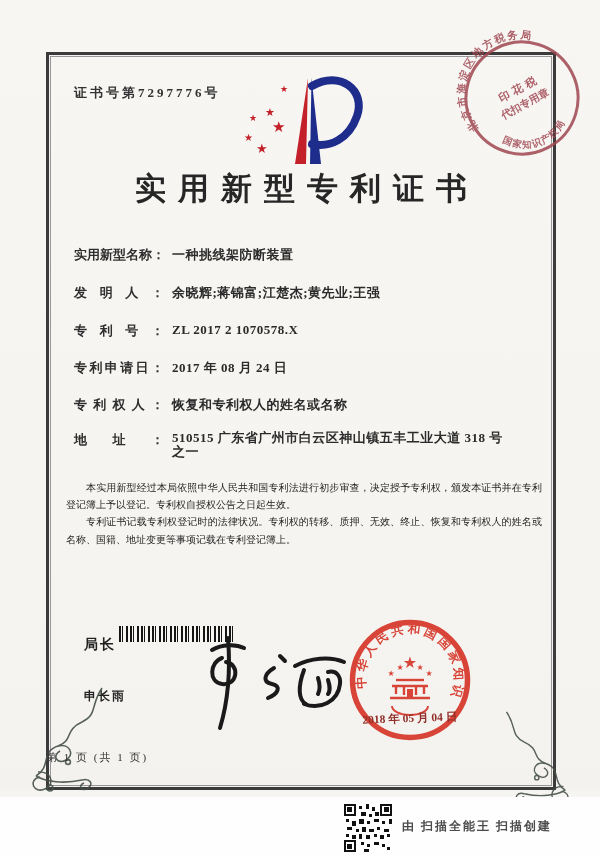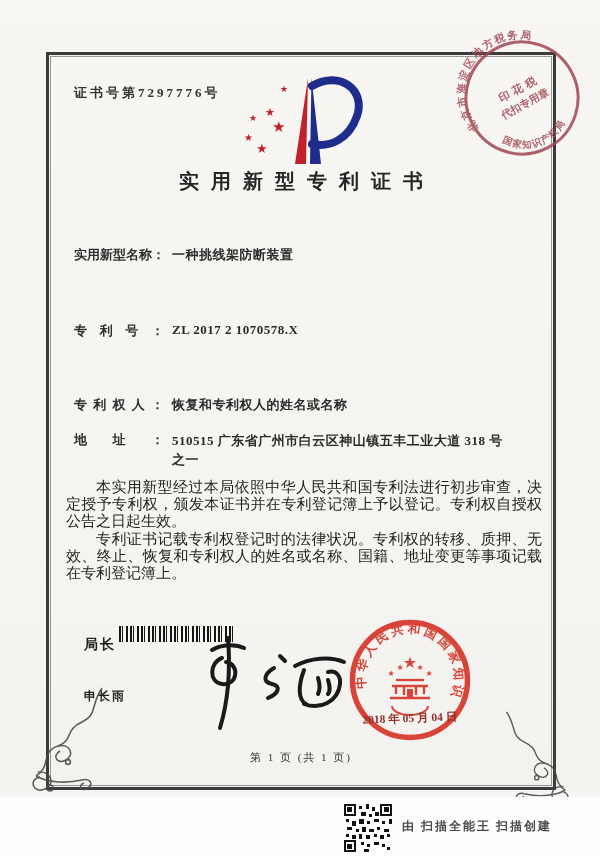--- a/index.html
+++ b/index.html
@@ -19,56 +19,56 @@
     box-shadow:inset 0 0 0 1px #f2f1ee, inset 0 0 0 2px #97979a;
     background:transparent;
   }
   .cert-no{
     position:absolute;left:74px;top:84px;
     font-size:13px;font-weight:bold;letter-spacing:3px;color:#333;
   }
   .logo{position:absolute;left:240px;top:74px;width:135px;height:92px;}
   .title{
     position:absolute;left:46px;top:168px;width:510px;text-align:center;
-    font-size:20px;font-weight:bold;letter-spacing:12px;text-indent:12px;color:#262626;
+    font-size:31px;font-weight:bold;letter-spacing:12px;text-indent:12px;color:#262626;
   }
   .tax-stamp{position:absolute;left:452px;top:28px;width:140px;height:140px;
     transform:rotate(-28deg);opacity:.85;}
   .field-row{position:absolute;left:74px;font-size:13px;white-space:nowrap;}
   .field-label{
     display:inline-block;width:90px;vertical-align:top;
     font-weight:bold;color:#2e2e2e;
     text-align:justify;text-align-last:justify;
   }
   .field-value{
     display:inline-block;vertical-align:top;
     font-weight:bold;color:#2b2b2b;letter-spacing:.5px;margin-left:8px;
   }
-  .field-value.wrap{white-space:normal;width:336px;line-height:19px;}
+  .field-value.wrap{white-space:normal;width:336px;line-height:14px;}
   .grant-no-group{position:absolute;left:330px;top:0;}
   .paragraphs{
     position:absolute;left:66px;top:479px;width:476px;
-    font-size:15px;line-height:17.2px;color:#1f1f1f;text-align:justify;
+    font-size:10px;line-height:17.2px;color:#1f1f1f;text-align:justify;
   }
   .paragraphs p{margin:0;text-indent:2em;}
   .barcode{
     position:absolute;left:119px;top:626px;width:114px;height:16px;
     background:repeating-linear-gradient(90deg,
       #151515 0 2px,#f6f5f2 2px 3.5px,#151515 3.5px 4.5px,#f6f5f2 4.5px 7px,
       #151515 7px 9px,#f6f5f2 9px 11px);
   }
   .signer-title{position:absolute;left:84px;top:636px;font-size:14px;font-weight:600;color:#222;letter-spacing:2px;}
   .signer-name{position:absolute;left:84px;top:688px;font-size:12px;font-weight:600;color:#222;letter-spacing:2px;}
   .signature{position:absolute;left:192px;top:628px;width:165px;height:108px;}
   .official-seal{position:absolute;left:344px;top:616px;width:132px;height:132px;opacity:.93;}
   .flourish{position:absolute;opacity:.9;}
   .flourish.left{left:24px;top:686px;width:92px;height:110px;}
   .flourish.right{left:492px;top:710px;width:86px;height:98px;transform:scaleX(-1);}
   .page-footer{
-    position:absolute;left:46px;top:750px;width:510px;text-align:center;
+    position:absolute;left:46px;top:750px;width:510px;
     font-size:11px;letter-spacing:2px;color:#333;
   }
   .scan-strip{position:absolute;left:0;right:0;top:797px;bottom:0;background:#fefefe;}
   .qr{position:absolute;left:344px;top:804px;width:48px;height:48px;}
   .scanner-note{
     position:absolute;left:402px;top:818px;
     font-size:12px;color:#4b4b4b;letter-spacing:2px;font-weight:600;white-space:nowrap;
   }
   svg text{font-family:"DejaVu Sans","Liberation Sans",sans-serif;}
   svg .serifT{font-family:"Liberation Serif","DejaVu Serif",serif;}
@@ -108,22 +108,28 @@
     <text font-size="9.5" font-weight="bold" fill="#a04852" letter-spacing="1">
       <textPath href="#taxBottom" startOffset="4">国家知识产权局</textPath>
     </text>
     <text x="70" y="64" font-size="11" font-weight="bold" fill="#a04852" text-anchor="middle">印 花 税</text>
     <text x="70" y="80" font-size="10.5" font-weight="bold" fill="#a04852" text-anchor="middle">代扣专用章</text>
   </svg>
 
   <div class="field-row" style="top:246px">
     <span class="field-label">实用新型名称：</span><span class="field-value">一种挑线架防断装置</span>
   </div>
+  <div class="field-row" style="top:284px">
+    <span class="field-label">发明人：</span><span class="field-value">余晓辉;蒋锦富;江楚杰;黄先业;王强</span>
+  </div>
   <div class="field-row" style="top:322px">
     <span class="field-label">专利号：</span><span class="field-value">ZL 2017 2 1070578.X</span>
+  </div>
+  <div class="field-row" style="top:359px">
+    <span class="field-label">专利申请日：</span><span class="field-value">2017 年 08 月 24 日</span>
   </div>
   <div class="field-row" style="top:396px">
     <span class="field-label">专利权人：</span><span class="field-value">恢复和专利权人的姓名或名称</span>
   </div>
   <div class="field-row" style="top:431px">
     <span class="field-label">地址：</span><span class="field-value wrap">510515 广东省广州市白云区神山镇五丰工业大道 318 号之一</span>
   </div>
 
   <div class="paragraphs">
     <p>本实用新型经过本局依照中华人民共和国专利法进行初步审查，决定授予专利权，颁发本证书并在专利登记簿上予以登记。专利权自授权公告之日起生效。</p>

